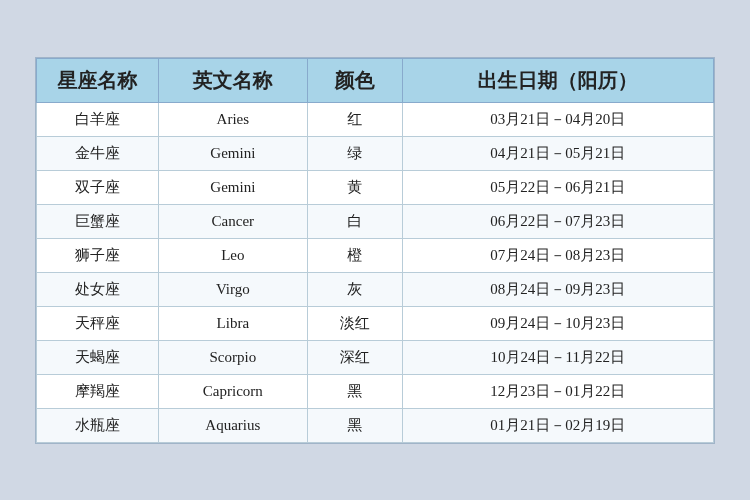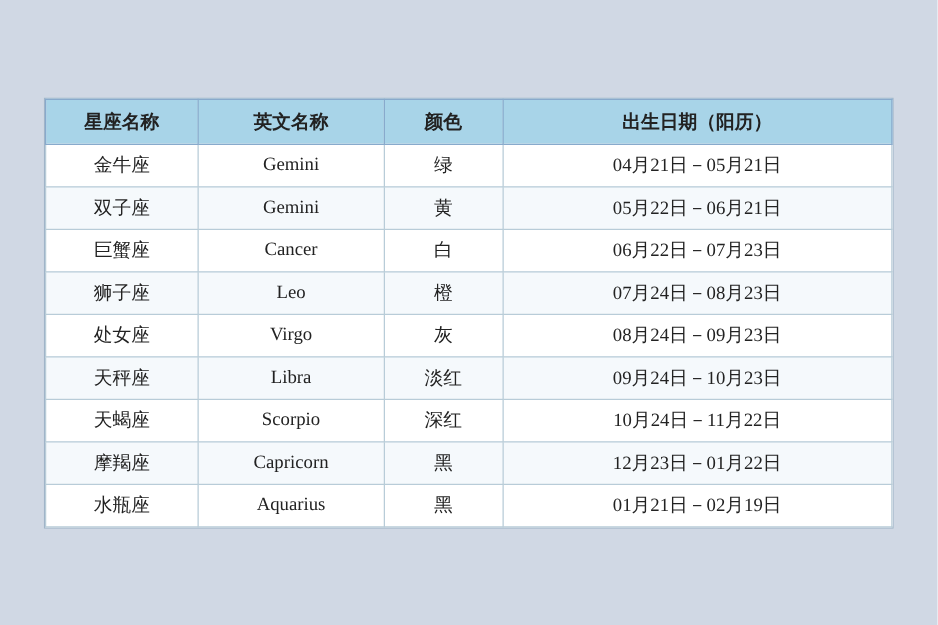--- a/index.html
+++ b/index.html
@@ -30,21 +30,21 @@
     }
 
     thead tr {
       background-color: #a8d4e8;
     }
 
     thead th {
       border: 1px solid #88aacc;
       padding: 8px 10px;
       text-align: center;
-      font-size: 15px;
+      font-size: 20px;
       font-weight: bold;
       color: #222;
     }
 
     tbody tr {
       background-color: #ffffff;
     }
 
     tbody tr:nth-child(even) {
       background-color: #f5f9fc;
@@ -70,20 +70,26 @@
   <table>
     <thead>
       <tr>
         <th class="col-zh">星座名称</th>
         <th class="col-en">英文名称</th>
         <th class="col-color">颜色</th>
         <th class="col-date">出生日期（阳历）</th>
       </tr>
     </thead>
     <tbody id="table-body">
+    <tr>
+          <td>白羊座</td>
+          <td>Aries</td>
+          <td>红</td>
+          <td>03月21日－04月20日</td>
+        </tr>
         <tr>
           <td>金牛座</td>
           <td>Gemini</td>
           <td>绿</td>
           <td>04月21日－05月21日</td>
         </tr>
         <tr>
           <td>双子座</td>
           <td>Gemini</td>
           <td>黄</td>

